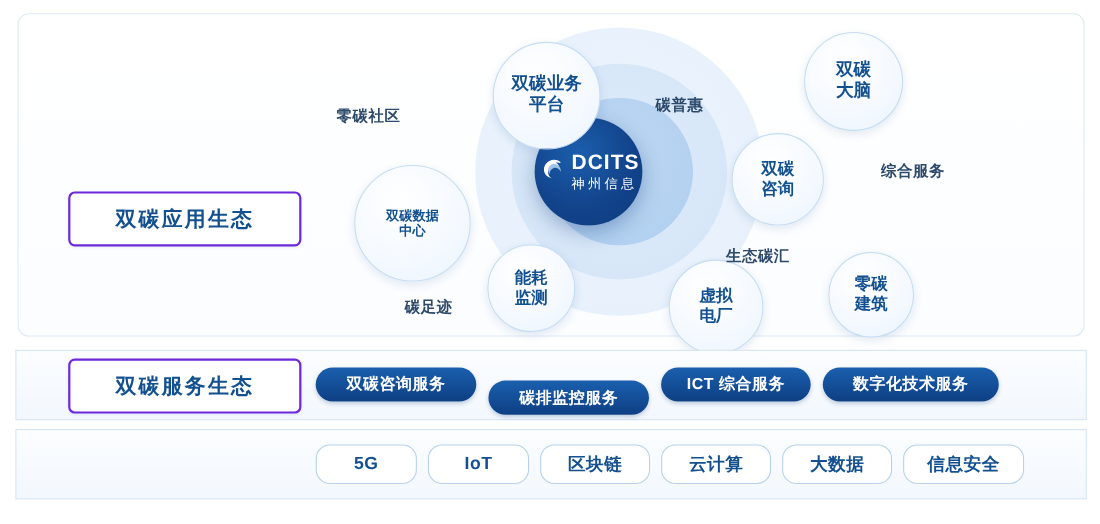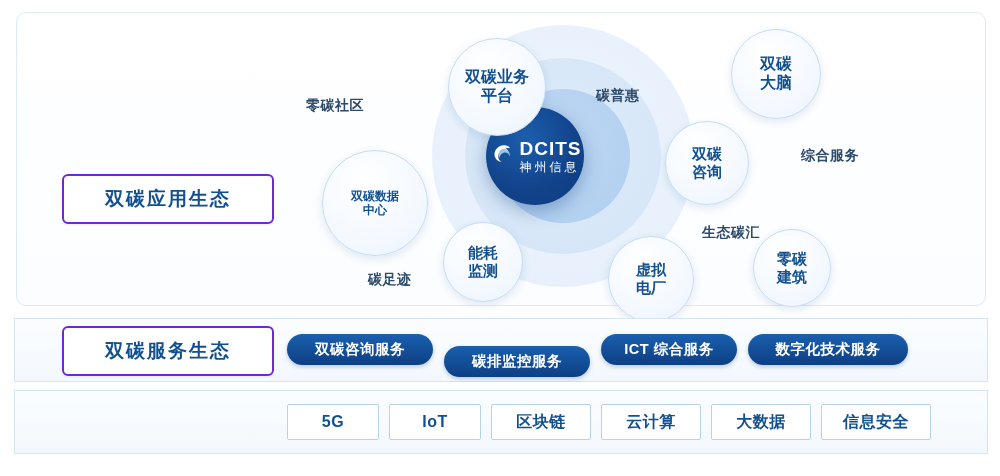--- a/index.html
+++ b/index.html
@@ -56,21 +56,21 @@
     letter-spacing:.5px;
     box-shadow:0 2px 4px rgba(16,62,124,.25);
     white-space:nowrap;
   }
 
   
   .infra-chip{
     position:absolute;
     display:flex;align-items:center;justify-content:center;
     height:34px;
-    border-radius:2px;
+    border-radius:13px;
     background:#ffffff;
     border:1px solid #b9d2ec;
     color:#12508f;
     font-size:16px;
     font-weight:700;
     letter-spacing:.5px;
     white-space:nowrap;
   }
 
   
@@ -198,21 +198,21 @@
     <div>
       <span>零碳</span>
       <span>建筑</span>
     </div>
   </div>
 
   <div class="caption" style="left:306px;top:97px;">零碳社区</div>
   <div class="caption" style="left:596px;top:87px;">碳普惠</div>
   <div class="caption" style="left:801px;top:147px;">综合服务</div>
   <div class="caption" style="left:368px;top:271px;">碳足迹</div>
-  <div class="caption" style="left:702px;top:224px;">生态碳汇</div>
+  <div class="caption" style="left:660px;top:224px;">生态碳汇</div>
 
   <div class="layer-label" style="left:62px;top:174px;width:208px;height:46px;">双碳应用生态</div>
 
   <div class="band band-svc"></div>
   <div class="layer-label" style="left:62px;top:326px;width:208px;height:46px;">双碳服务生态</div>
 
   <div class="svc-chip" style="left:287px;top:334px;width:146px;">双碳咨询服务</div>
   <div class="svc-chip" style="left:444px;top:334px;width:146px;margin-top:12px;">碳排监控服务</div>
   <div class="svc-chip" style="left:601px;top:334px;width:136px;">ICT 综合服务</div>
   <div class="svc-chip" style="left:748px;top:334px;width:160px;">数字化技术服务</div>

